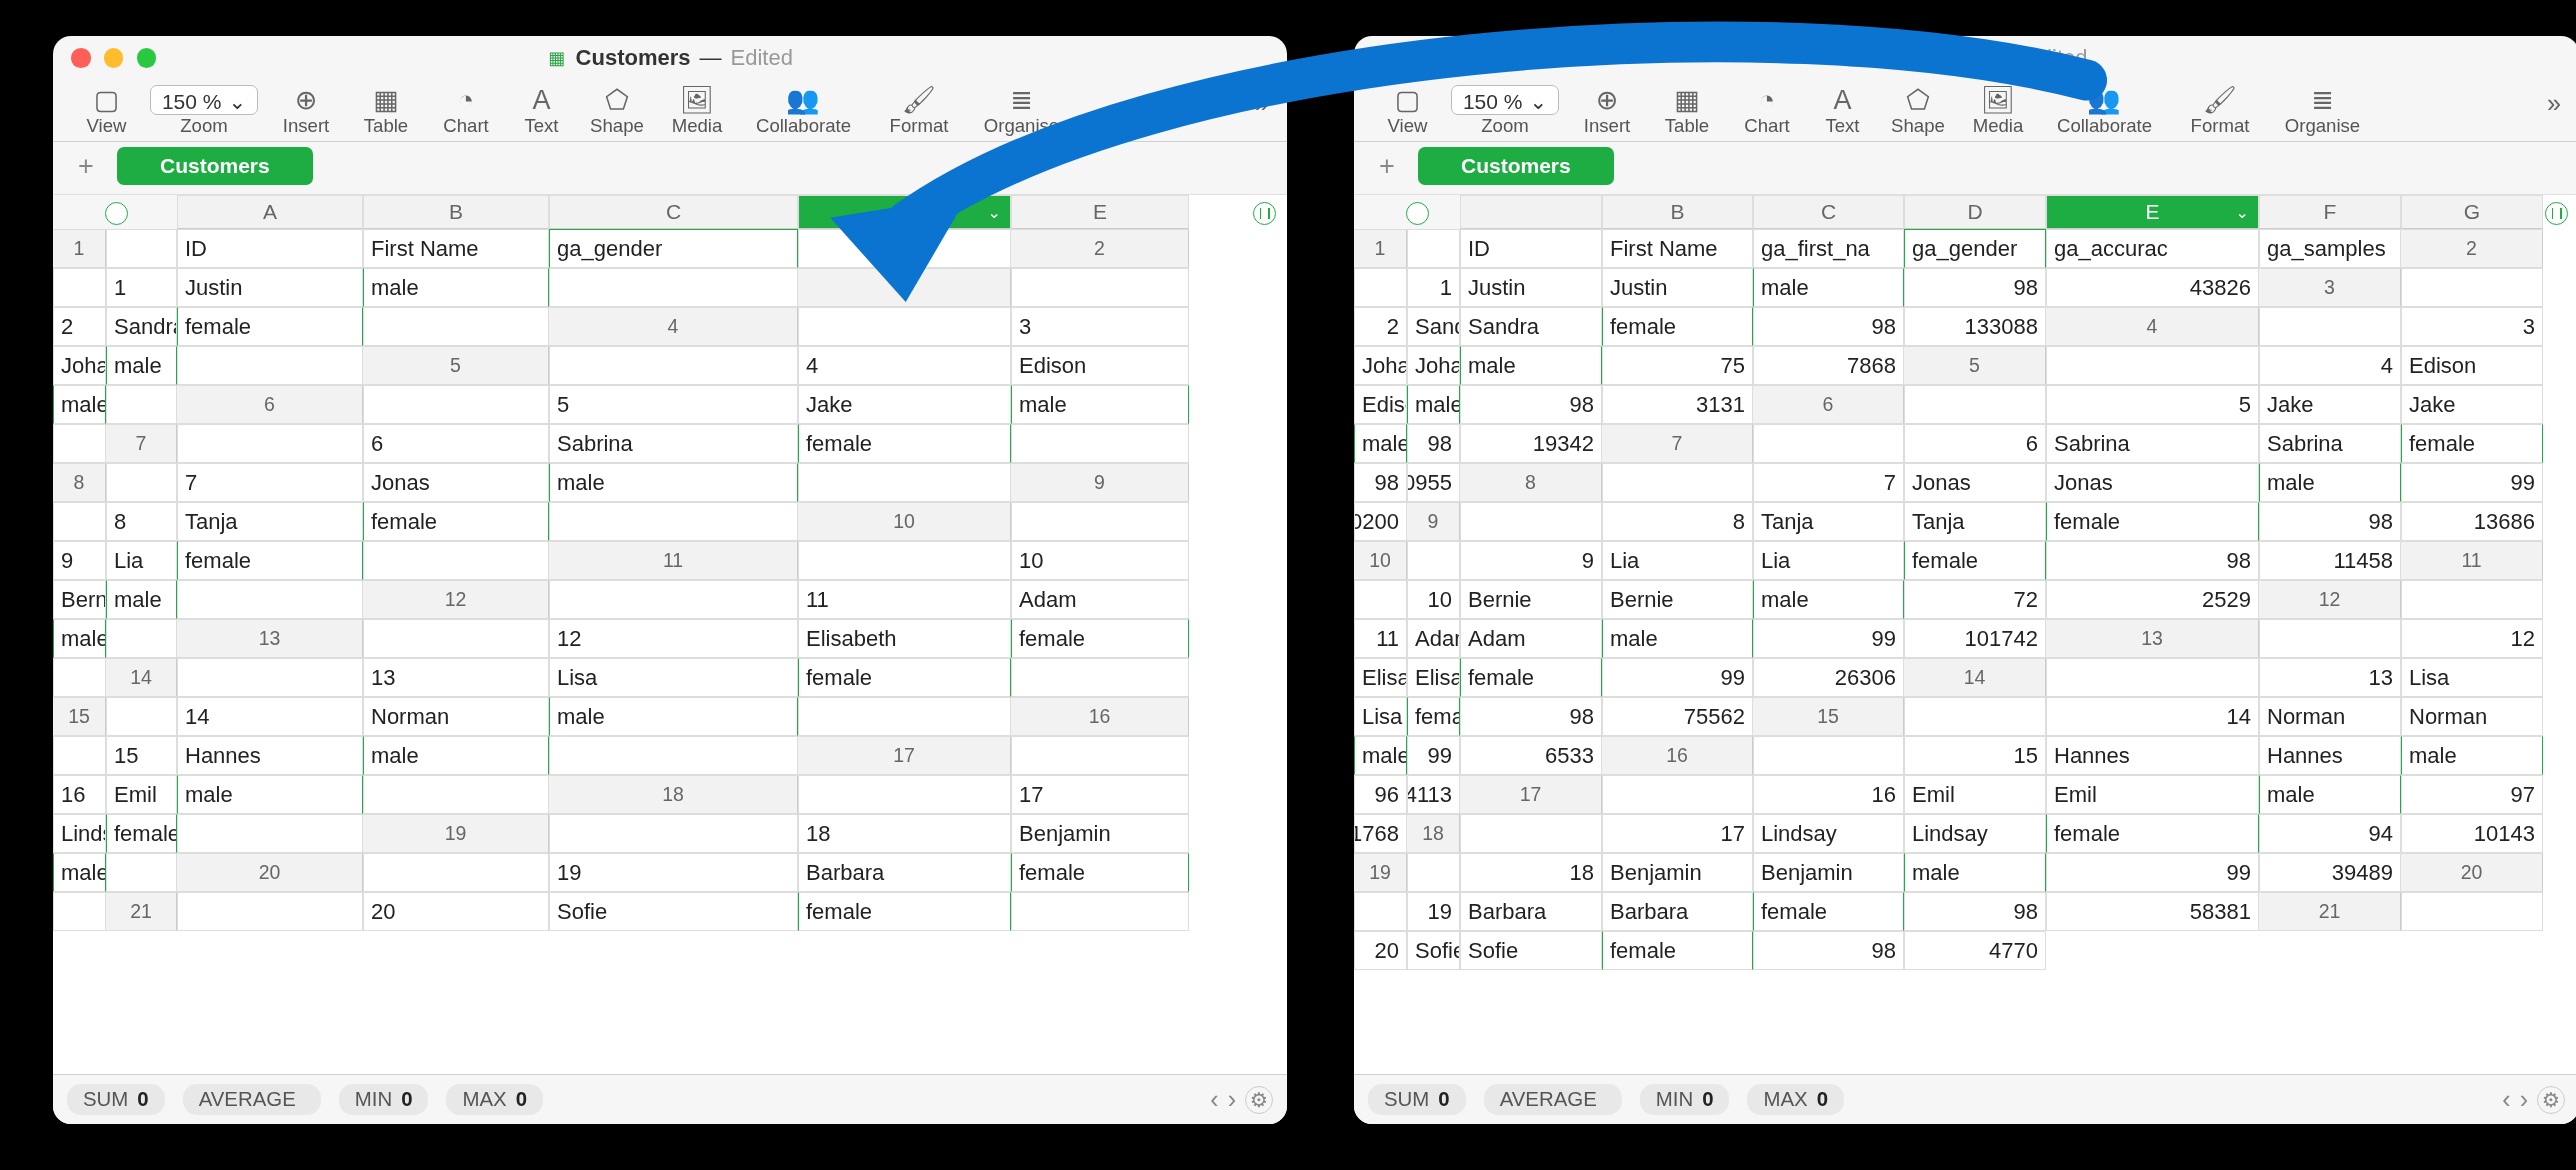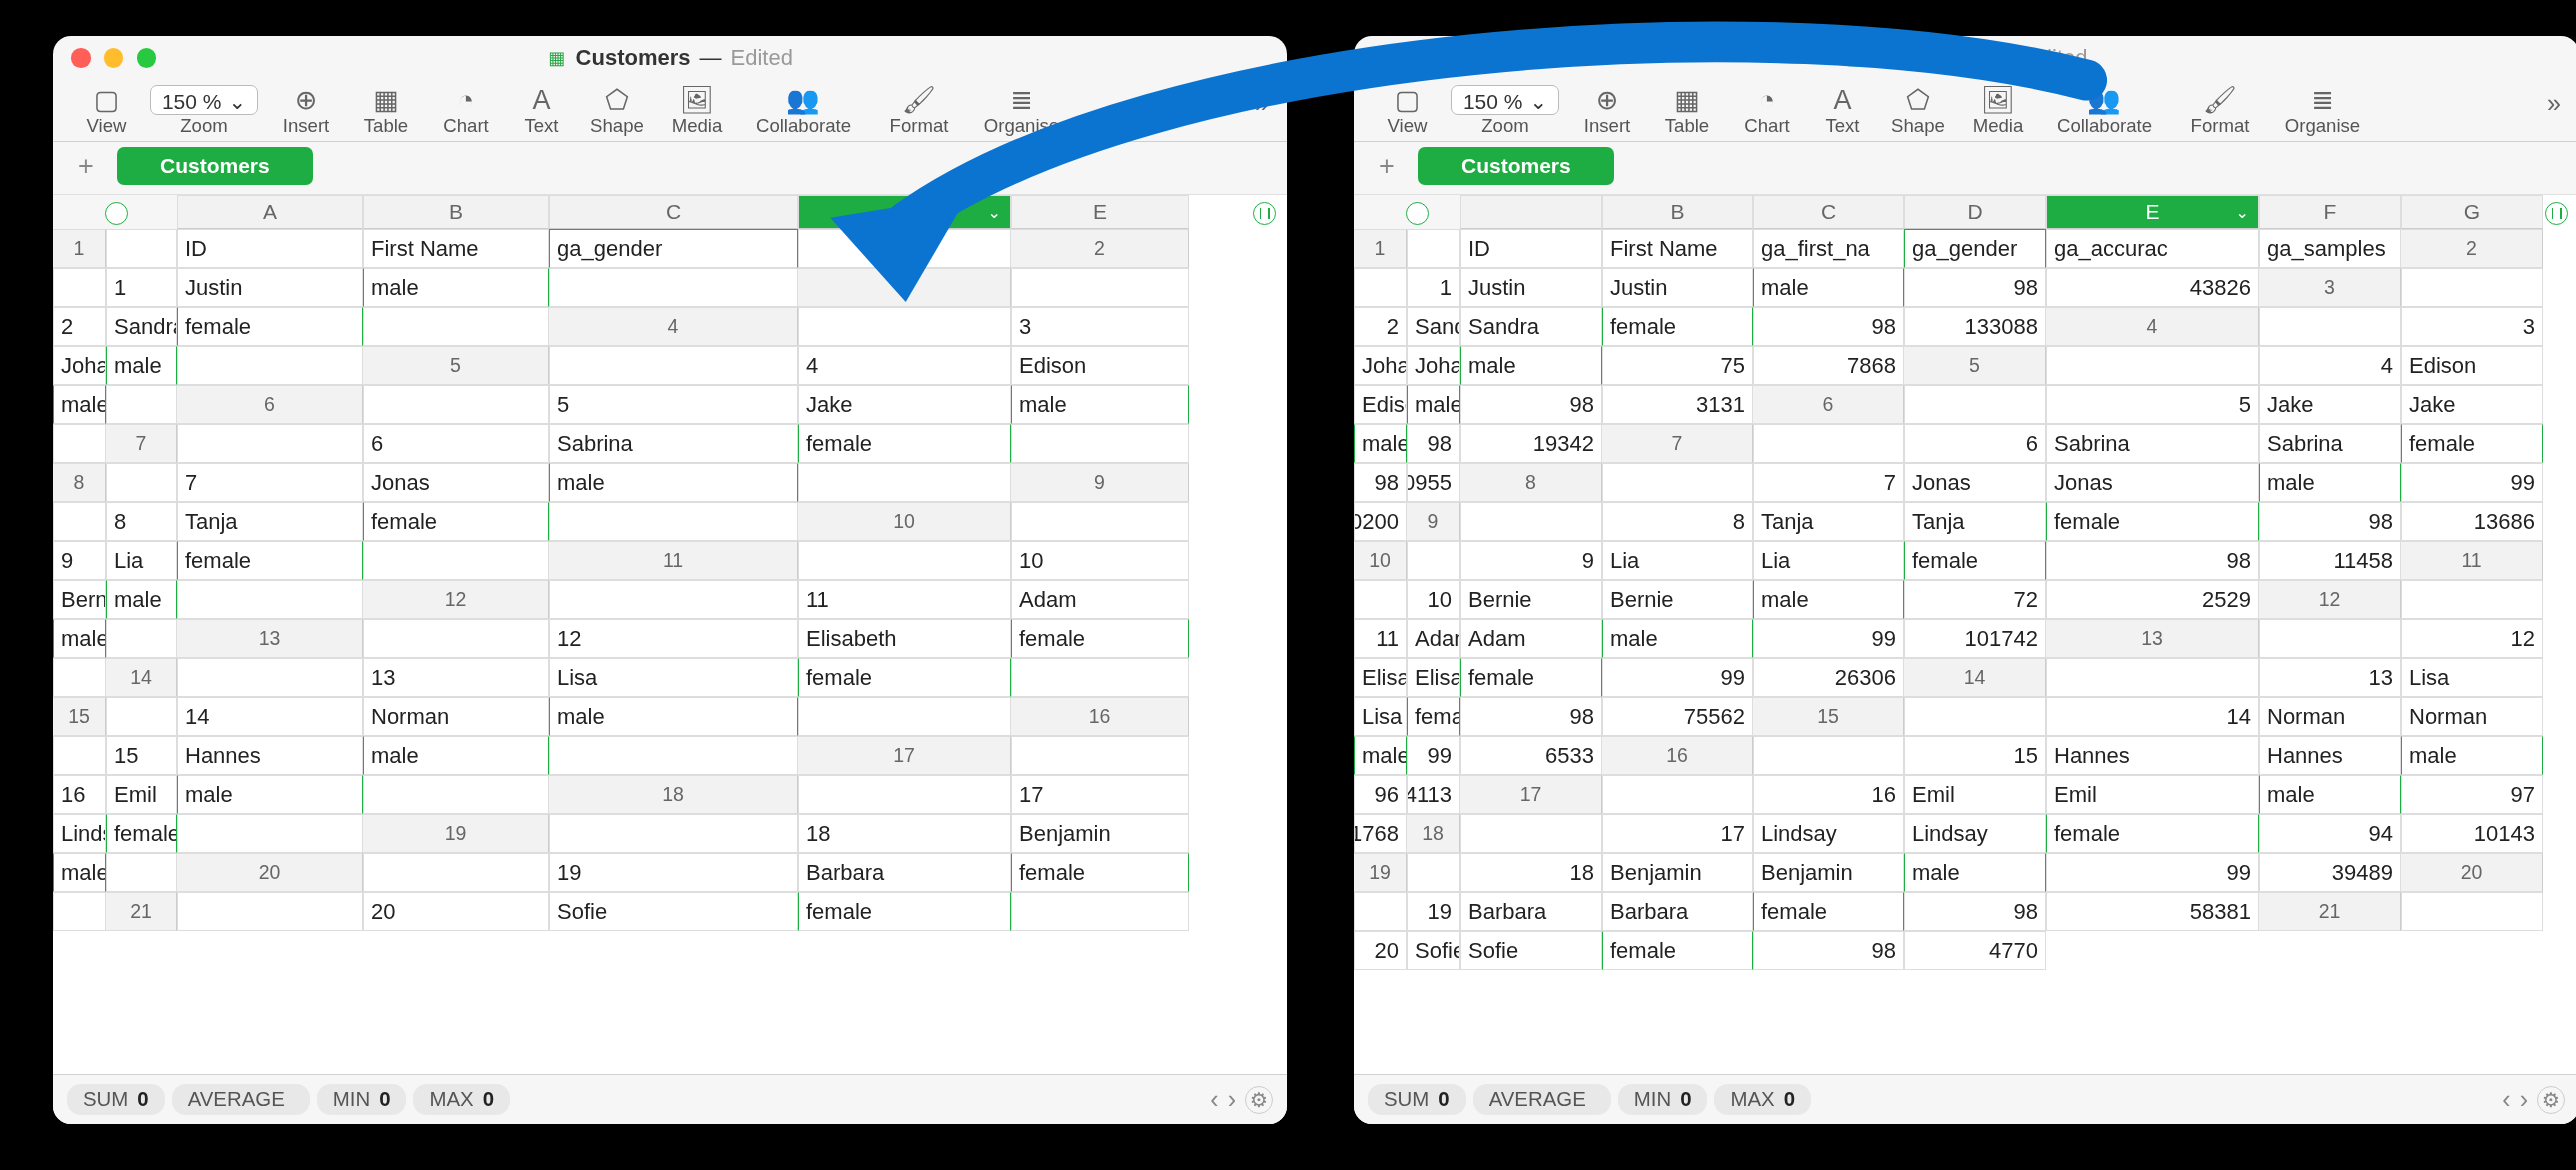--- a/index.html
+++ b/index.html
@@ -34,21 +34,21 @@
 .w2 .grid{grid-template-columns:53px 53px 142px 151px 151px 142px 213px 142px 142px}
 .cell{border:0.9px solid #ddd;height:39px;display:flex;align-items:center;padding:0 7px;background:#fff;overflow:hidden;white-space:nowrap}
 .rowhead{background:#f2f2f2;justify-content:center;color:#666;font-size:19.5px;border-right:0.9px solid #ccc;border-bottom:0.9px solid #ddd;border-left:none}
 .colhead{background:#f2f2f2;justify-content:center;color:#666;font-size:21px;height:34px;border-bottom:0.9px solid #ccc;position:relative}
 .colhead.blank-corner{background:#f6f6f6;border:none}
 .colhead.sel{background:#1ead42;color:#fff}
 .colhead.sel .chev{position:absolute;right:9px;color:#fff;font-size:16px}
 .cell.n{justify-content:flex-end}
 .cell.selcol{border-left:1.8px solid #1ead42;border-right:1.8px solid #1ead42}
 .cell.selcol-top{border-top:1.8px solid #1ead42}
-.footer{height:50px;border-top:0.9px solid #d0d0d0;display:flex;align-items:center;padding:0 14px;gap:7px;font-size:20.4px;color:#555;background:#f6f6f6}
+.footer{height:50px;border-top:0.9px solid #d0d0d0;display:flex;align-items:center;padding:0 14px;gap:18px;font-size:20.4px;color:#555;background:#f6f6f6}
 .chip{background:#e8e8e8;border-radius:14px;padding:4.4px 16px;display:flex;align-items:center;gap:9px}
 .chip b{color:#222;font-weight:600}
 .footer .nav{margin-left:auto;display:flex;align-items:center;gap:9px;color:#888}
 .footer .nav span{cursor:pointer;font-size:25px}
 .gear{width:28px;height:28px;border:0.9px solid #ccc;border-radius:50%;display:flex;align-items:center;justify-content:center}
 svg.big-arrow{position:absolute;left:799px;top:18px;width:1421px;height:293px;z-index:60}
 </style>
 </head>
 <body>
 

